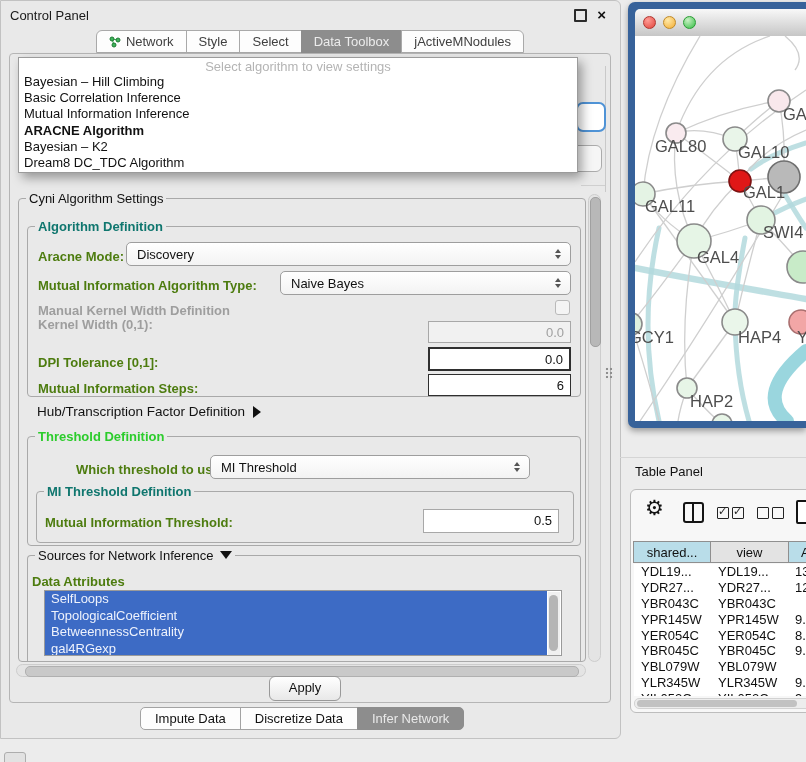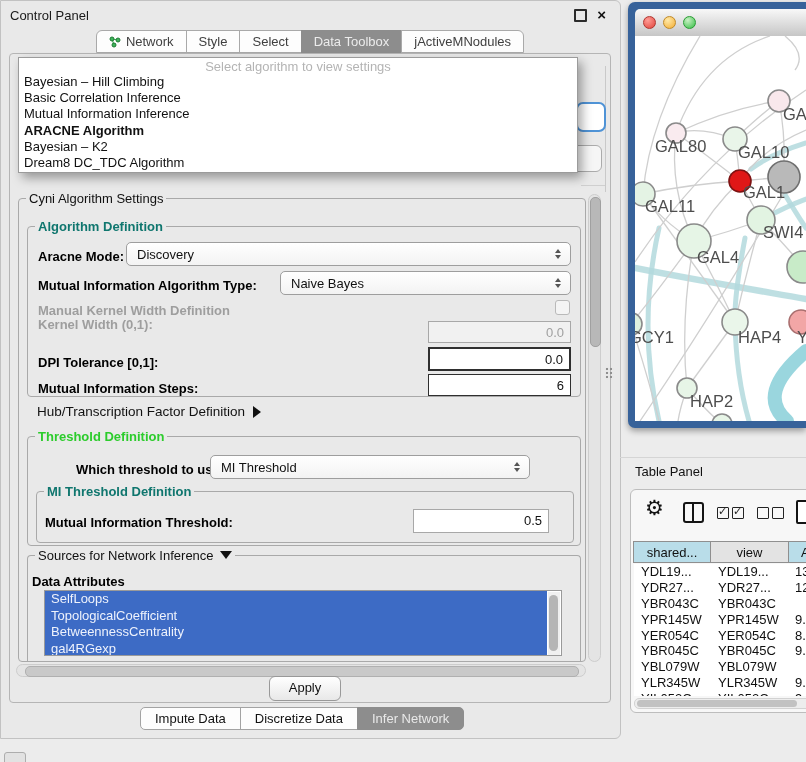--- a/index.html
+++ b/index.html
@@ -41,21 +41,21 @@
   .dd-prompt{height:15px;text-align:center;color:#b4b4b4;font-size:13px;padding-top:1px;}
   .dd-item{height:16.2px;line-height:16.2px;padding-left:5px;font-size:13px;color:#111;white-space:nowrap;}
   .dd-item.sel{font-weight:bold;}
 
   
   .groupbox{position:absolute;border:1px solid #a9a9a9;border-radius:4px;box-sizing:border-box;}
   .gtitle{position:absolute;top:-8px;left:7px;background:#e9e9e9;padding:0 3px;font-size:13px;color:#111;white-space:nowrap;}
   .gtitle.blue{color:#0f766e;font-weight:bold;text-align:right;}
   .gtitle.green{color:#2ccc2c;font-weight:bold;}
 
-  .lbl{position:absolute;font-size:13px;font-weight:bold;color:#000000;white-space:nowrap;}
+  .lbl{position:absolute;font-size:13px;font-weight:bold;color:#4d7c0f;white-space:nowrap;}
   .lbl.dis{color:#9e9e9e;}
 
   .combo{position:absolute;height:24px;background:linear-gradient(#ffffff,#f3f3f3);border:1px solid #9e9e9e;
          border-radius:5px;box-sizing:border-box;display:flex;align-items:center;font-size:13px;color:#111;}
   .combo .ctext{padding-left:10px;flex:1;white-space:nowrap;overflow:hidden;}
   .stepper{width:14px;display:flex;flex-direction:column;align-items:center;gap:2px;margin-right:5px;}
   .tri-up{width:0;height:0;border-left:3.5px solid transparent;border-right:3.5px solid transparent;border-bottom:4.5px solid #555;}
   .tri-dn{width:0;height:0;border-left:3.5px solid transparent;border-right:3.5px solid transparent;border-top:4.5px solid #555;}
 
   .field{position:absolute;height:22px;background:#fff;border:1px solid #a8a8a8;box-sizing:border-box;
@@ -233,21 +233,21 @@
             <span class="ctext">MI Threshold</span>
             <span class="stepper">
                 <span class="tri-up"></span>
                 <span class="tri-dn"></span>
               </span>
           </div>
 
           <div class="groupbox" style="left:8px;top:54px;width:538px;height:52px;">
             <span class="gtitle blue">MI Threshold Definition</span>
             <span class="lbl" style="left:8px;top:23px;">Mutual Information Threshold:</span>
-            <div class="field" style="left:376px;top:17px;width:136px;height:24px;">0.5</div>
+            <div class="field" style="left:386px;top:17px;width:136px;height:24px;">0.5</div>
           </div>
         </div>
 
         <div class="groupbox" style="left:8px;top:356px;width:554px;height:106px;border-bottom:none;border-radius:4px 4px 0 0;">
           <span class="gtitle"><span>Sources for Network Inference</span><span class="arrow-down"></span></span>
 
           <span class="lbl" style="left:4px;top:18px;">Data Attributes</span>
 
           <div class="listbox" style="left:16px;top:34px;width:518px;height:66px;">
             <div id="attr-list">

